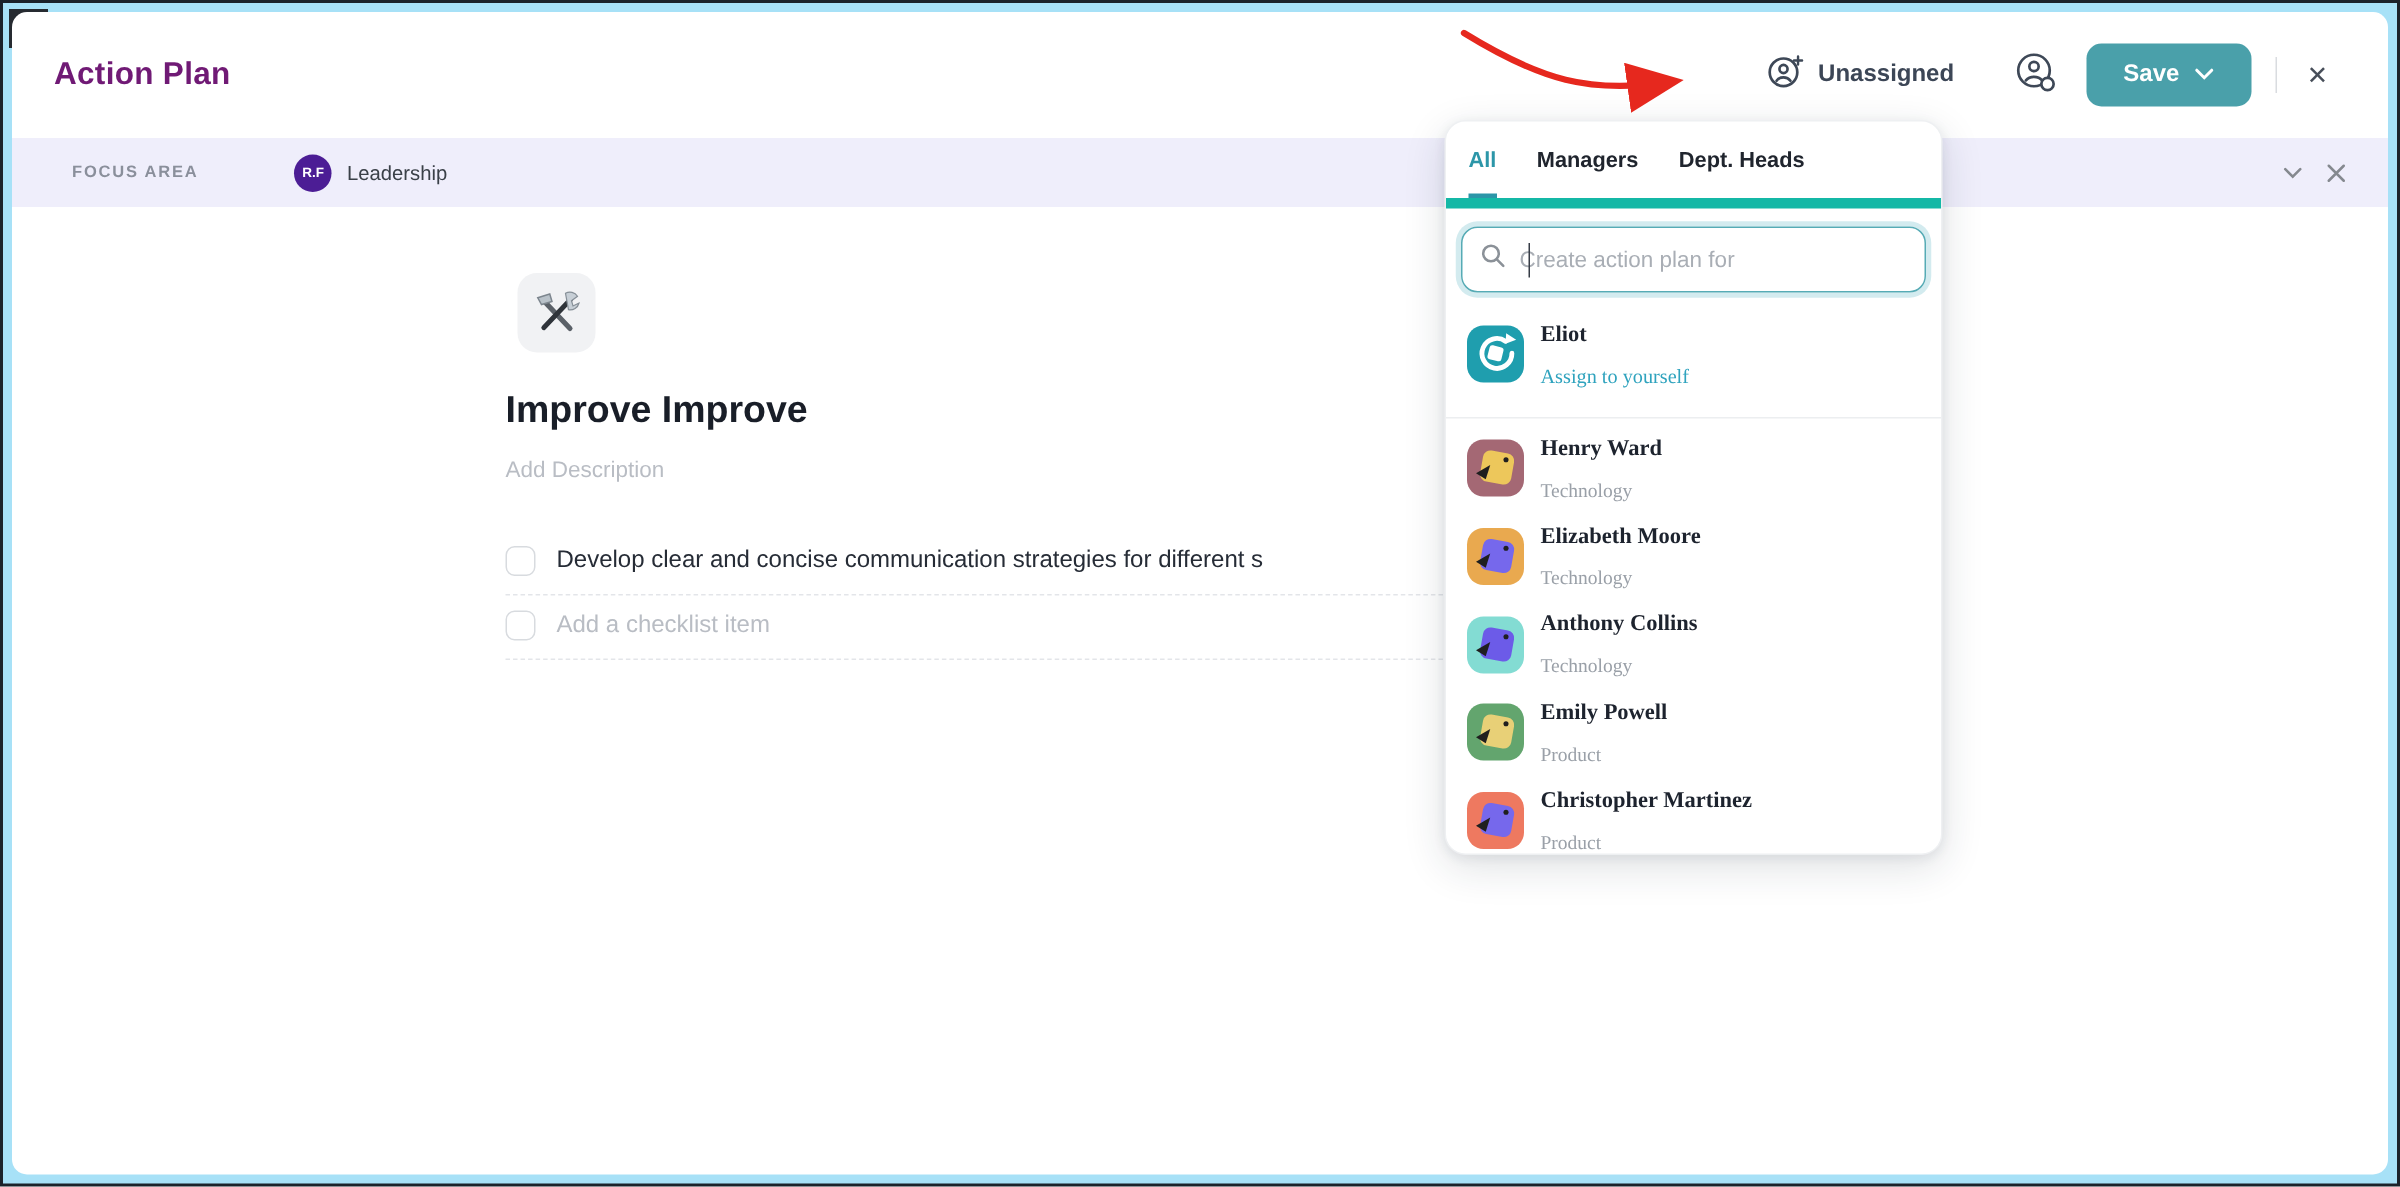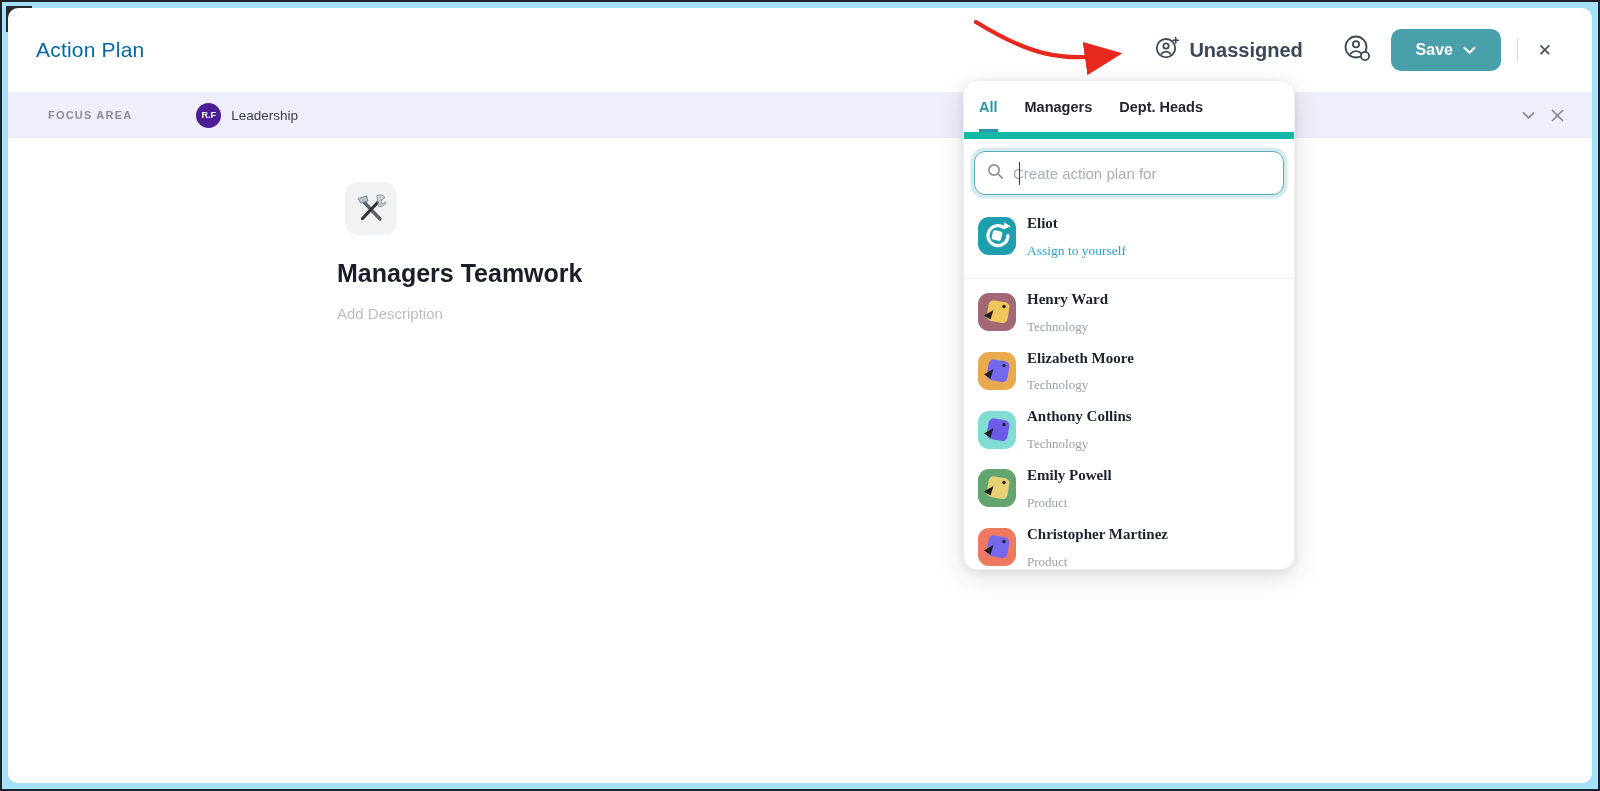--- a/index.html
+++ b/index.html
@@ -24,30 +24,30 @@
     overflow: hidden;
   }
 
   
   .header {
     height: 84px;
     display: flex; align-items: center;
     padding: 0 36px 0 28px;
     position: relative;
   }
-  .page-title { font-size: 21px; font-weight: normal; color: #0369a1; letter-spacing: .2px; }
+  .page-title { font-size: 21px; font-weight: bold; color: #701a75; letter-spacing: .2px; }
   .header-right {
     margin-left: auto;
     display: flex; align-items: center;
   }
   .assignee {
     display: flex; align-items: center; gap: 9px;
     cursor: pointer; margin-right: 38px;
   }
-  .assignee-label { font-size: 20px; font-weight: 600; color: #3c4656; }
+  .assignee-label { font-size: 16px; font-weight: 600; color: #3c4656; }
   .user-gear-btn { margin-right: 18px; display: flex; align-items: center; }
   .save-btn {
     width: 110px; height: 42px;
     background: #4aa0aa;
     border: none; border-radius: 10px;
     color: #fff; font-size: 16px; font-weight: bold;
     font-family: "Liberation Sans", sans-serif;
     display: flex; align-items: center; justify-content: center; gap: 10px;
     cursor: pointer;
   }
@@ -231,23 +231,33 @@
     <div class="plan-icon">
       <svg width="34" height="34" viewBox="0 0 34 34">
         <g stroke-linecap="round">
           <path d="M8 8 L26 27" stroke="#5b6168" stroke-width="3.4"></path>
           <path d="M4.5 6.5 L12.5 4 L14 9 L7 11 z" fill="#b9c2c9" stroke="#7d868e" stroke-width="1"></path>
           <path d="M26.5 7.5 L8.5 26.5" stroke="#2f343a" stroke-width="3.2"></path>
           <path d="M23 3.5 a6 6 0 0 1 8 2 l-4 3 1 3.5 4 -2 a6 6 0 0 1 -7 4.5 z" fill="#c7cfd6" stroke="#868f97" stroke-width="0.8"></path>
         </g>
       </svg>
     </div>
-    <div class="plan-title">Managers Teamwork</div>
+    <div class="plan-title">Improve Improve</div>
     <div class="plan-desc">Add Description</div>
 
+    <div class="checklist">
+      <div class="check-row">
+        <div class="checkbox"></div>
+        <div class="check-text">Develop clear and concise communication strategies for different s</div>
+      </div>
+      <div class="check-row placeholder">
+        <div class="checkbox"></div>
+        <div class="check-text">Add a checklist item</div>
+      </div>
+    </div>
   </div>
 
   <div class="popover">
     <div class="tabs">
       <div class="tab active">All</div>
       <div class="tab">Managers</div>
       <div class="tab">Dept. Heads</div>
     </div>
 
     <div class="search-wrap">

